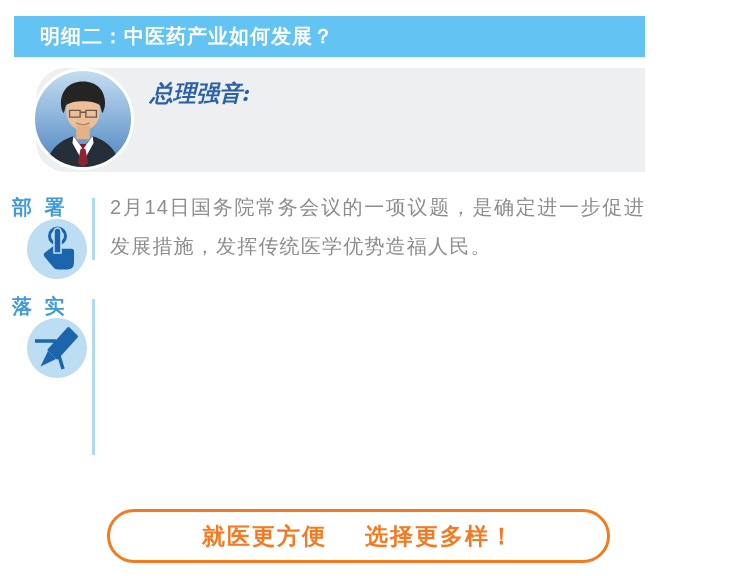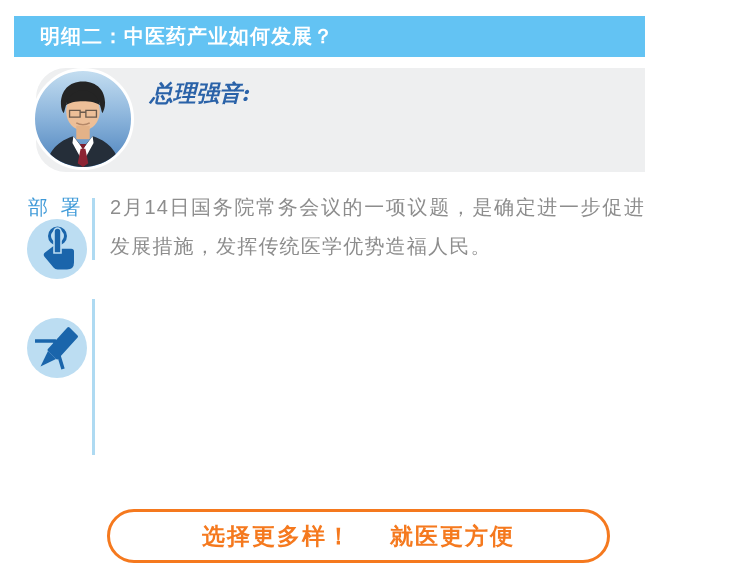--- a/index.html
+++ b/index.html
@@ -29,22 +29,22 @@
   .quote-title{
     font-family:"DejaVu Serif",serif;font-style:italic;font-weight:bold;
     font-size:23px;color:#2a62a8;margin-bottom:22px;
   }
   .quote-body{
     font-family:"DejaVu Serif",serif;font-size:19px;color:#17407b;
     line-height:30px;letter-spacing:1px;text-align:justify;
   }
   
   .sec-label{
-    position:absolute;left:28px;width:70px;
-    font-size:20px;font-weight:normal;color:#3f9ad8;word-spacing:7px;white-space:nowrap;
+    position:absolute;left:12px;width:70px;
+    font-size:20px;font-weight:bold;color:#3f9ad8;word-spacing:7px;white-space:nowrap;
   }
   .icon-circle{
     position:absolute;left:27px;width:60px;height:60px;border-radius:50%;
     background:#bcddf2;
   }
   .icon-circle svg{display:block;width:100%;height:100%;}
   .divider{position:absolute;left:92px;width:3px;background:#aedaf2;}
   .para{
     position:absolute;left:110px;width:600px;
     font-size:20px;color:#8d8d8d;line-height:39px;letter-spacing:1.2px;
@@ -100,27 +100,28 @@
   <div class="icon-circle" style="top:219px;">
     <svg viewBox="0 0 60 60">
       <circle cx="30.5" cy="17" r="8" fill="none" stroke="#1a65ab" stroke-width="3"></circle>
       <path d="M26.5 27 L18 33.5 a3 3 0 0 0 -0.5 4.2 L26.5 48.5 q1.6 2 4.2 2 H40 q7 0 7-7 V32.5 q0-2.8-2.8-2.8 H33.5 Z" fill="#1a65ab"></path>
       <path d="M27 12.5 a3.5 3.5 0 0 1 7 0 V34 H27 Z" fill="#1a65ab" stroke="#bcddf2" stroke-width="1.6"></path>
     </svg>
   </div>
   <div class="divider" style="top:198px;height:62px;"></div>
   <div class="para" style="top:188px;">2月14日国务院常务会议的一项议题，是确定进一步促进中医药发展措施，发挥传统医学优势造福人民。</div>
 
+  <div class="sec-label" style="top:293px;">落 实</div>
   <div class="icon-circle" style="top:318px;">
     <svg viewBox="0 0 60 60">
       <path d="M8 23 H27.5 L36 51" fill="none" stroke="#1a65ab" stroke-width="3.5"></path>
       <path d="M41.5 10.5 L49.5 18.5 L30 40 L22 32 Z" fill="#1a65ab" stroke="#1a65ab" stroke-width="3" stroke-linejoin="round"></path>
       <path d="M21 33 L29 41 L13.5 48.5 Z" fill="#1a65ab"></path>
     </svg>
   </div>
   <div class="divider" style="top:299px;height:156px;"></div>
 
   <div class="footer-btn">
+    <span>就医更方便</span>
     <span>选择更多样！</span>
-    <span>就医更方便</span>
   </div>
 
 </div>
 
 </body></html>

